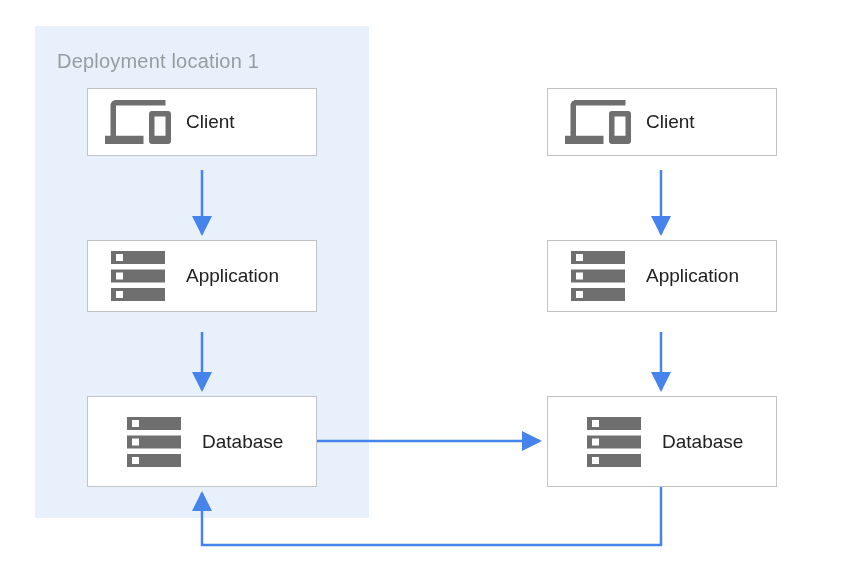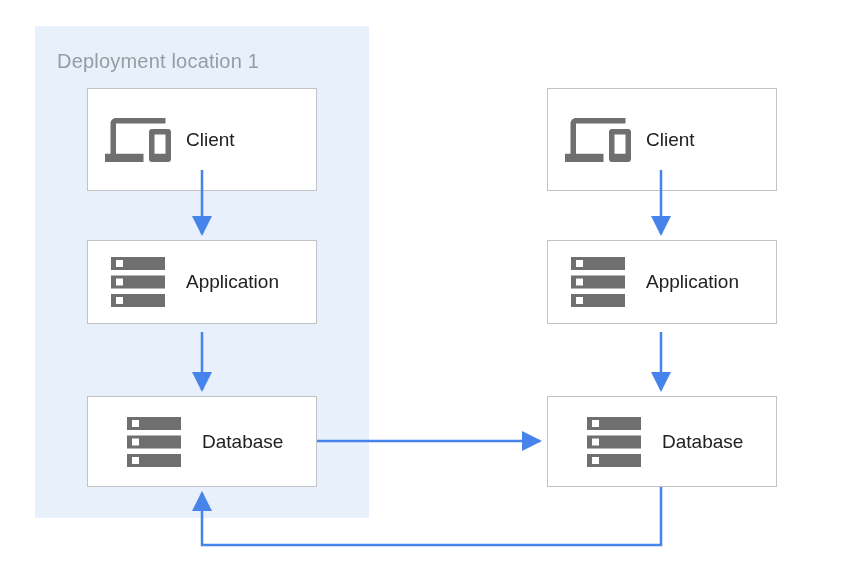--- a/index.html
+++ b/index.html
@@ -40,22 +40,22 @@
     width: 230px;
     background: #ffffff;
     border: 1px solid #c3c3c3;
     display: flex;
     align-items: center;
     padding-left: 14px;
     box-sizing: border-box;
   }
   .col-left  { left: 87px; }
   .col-right { left: 547px; }
-  .row-client { top: 88px;  height: 103px; }
-  .row-app    { top: 240px; height: 84px; }
+  .row-client { top: 88px;  height: 68px; }
+  .row-app    { top: 240px; height: 72px; }
   .row-db     { top: 396px; height: 91px; padding-left: 30px; }
   .icon-wrap {
     width: 72px;
     display: flex;
     align-items: center;
     justify-content: center;
     flex: 0 0 auto;
   }
   .node-label {
     margin-left: 12px;

